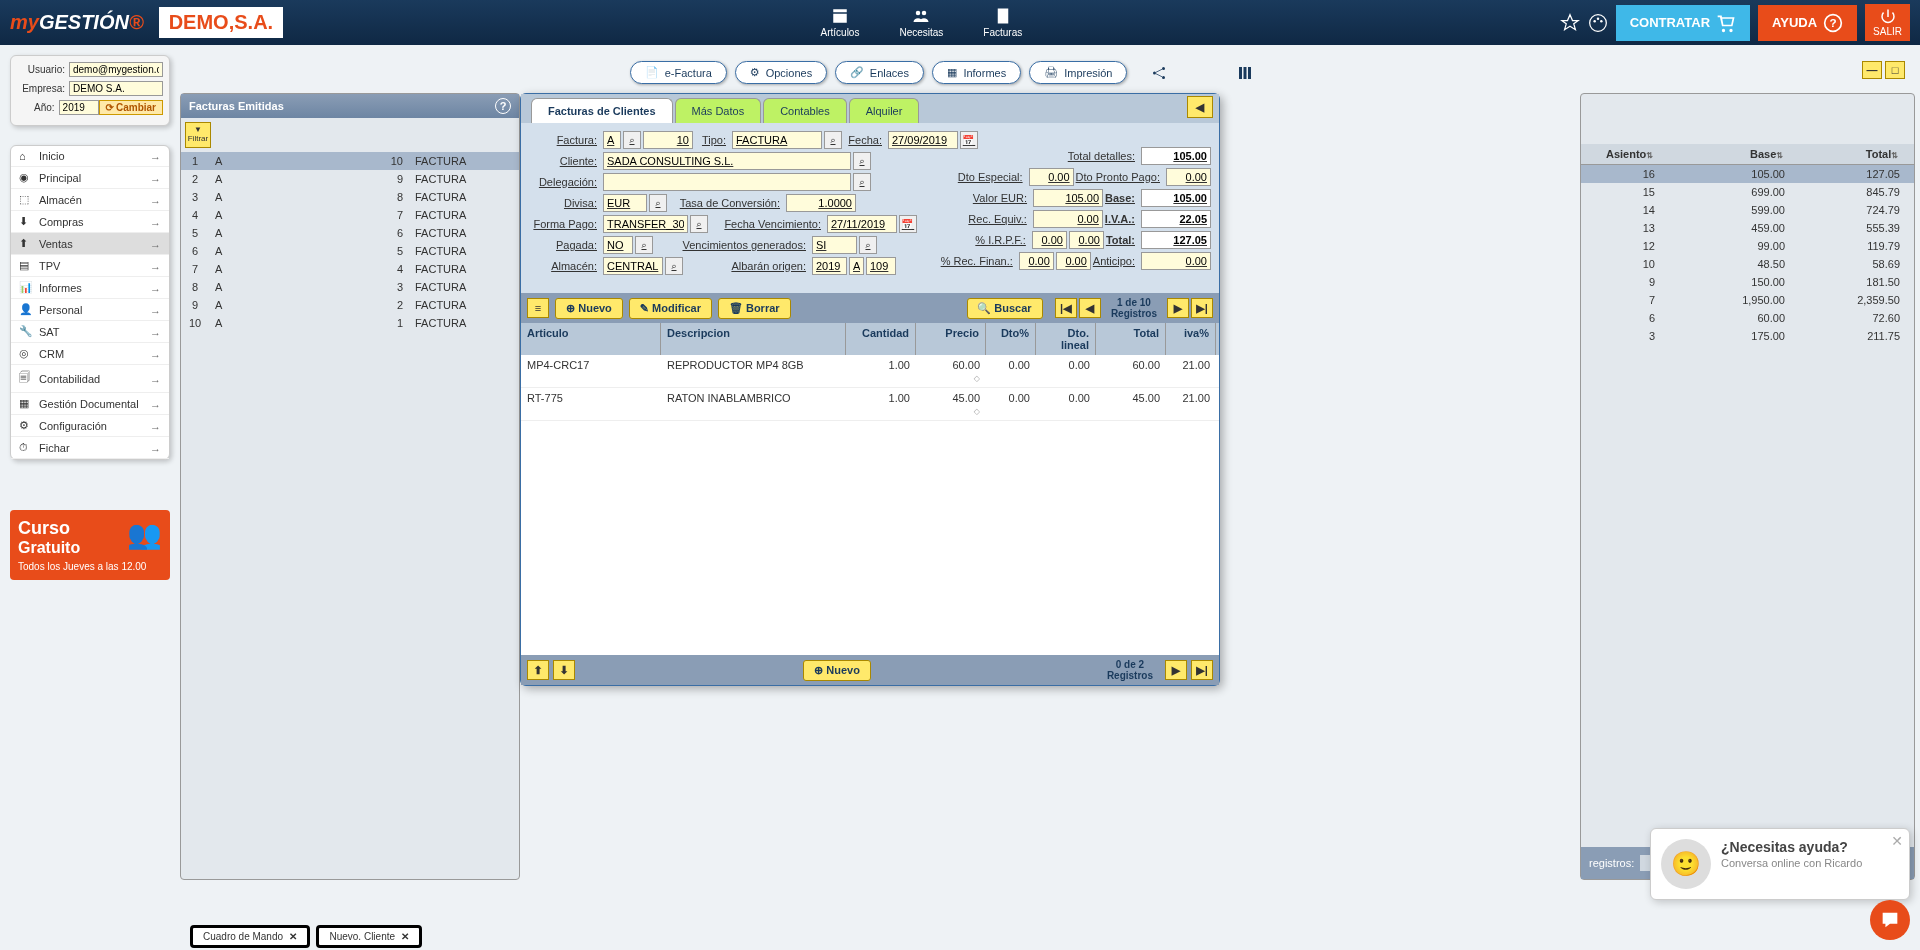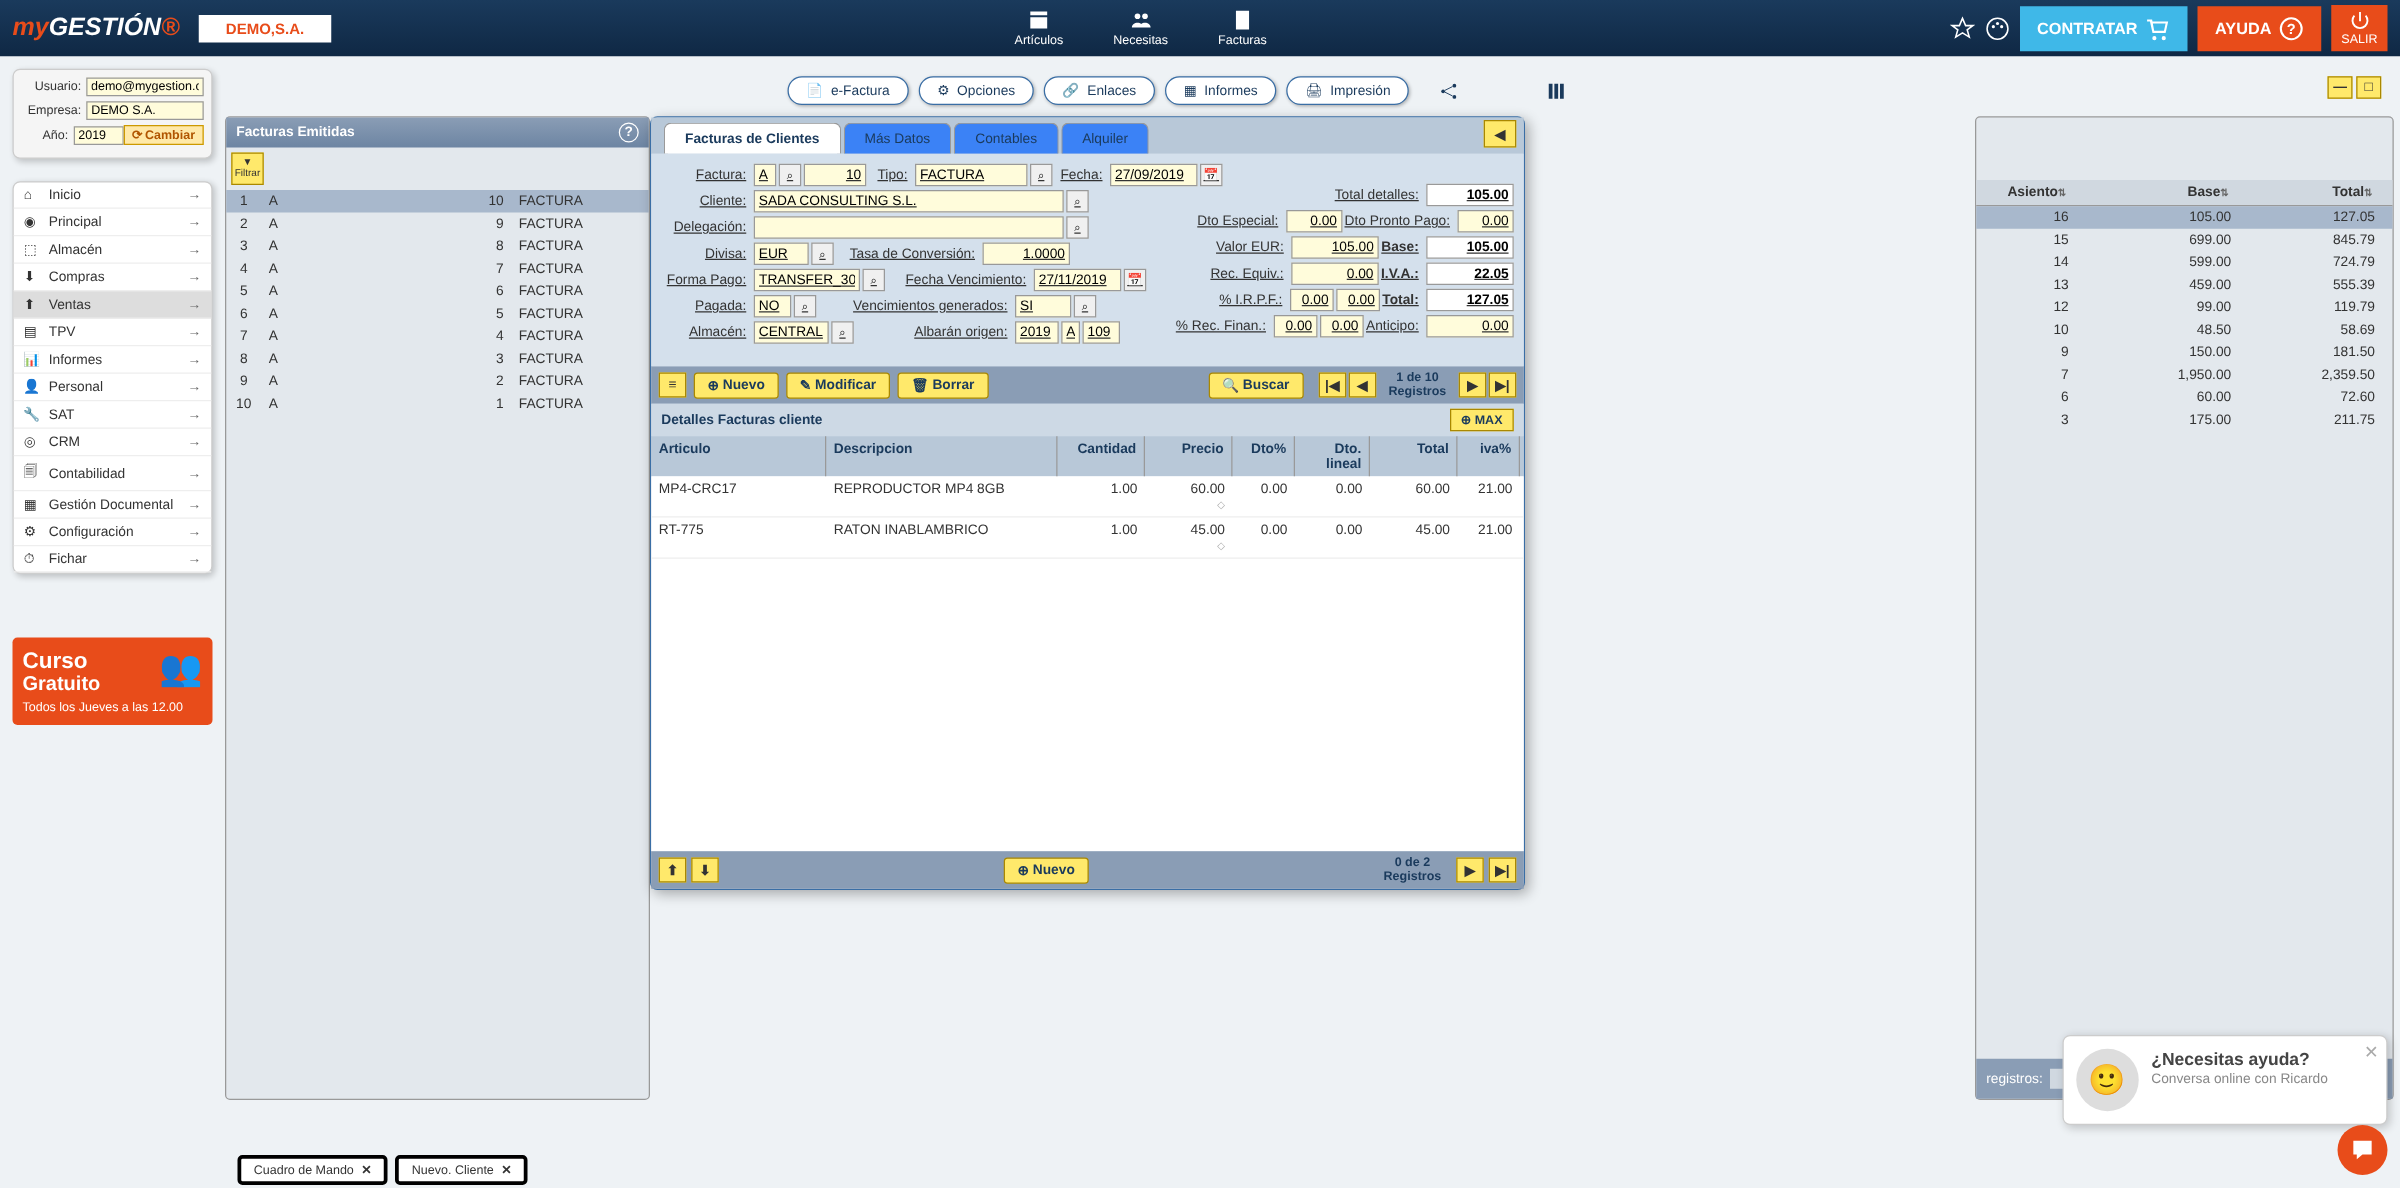--- a/index.html
+++ b/index.html
@@ -3,21 +3,21 @@
 <meta charset="utf-8">
 <style>
 * { margin: 0; padding: 0; box-sizing: border-box; font-family: Arial, sans-serif; }
 body { background: #eef2f5; font-size: 11px; color: #333; overflow: hidden; width: 1920px; height: 950px; }
 
 
 .topbar { background: linear-gradient(#1a3a5c, #0f2844); height: 45px; display: flex; align-items: center; padding: 0 10px; color: #fff; }
 .logo { font-style: italic; font-size: 20px; font-weight: bold; }
 .logo .my { color: #e84c1a; margin-top: 40px; }
 .logo .gestion { color: #fff; }
-.demo-badge { background: #fff; color: #e84c1a; font-weight: bold; padding: 4px 22px; margin-left: 15px; font-size: 12px; }
+.demo-badge { background: #fff; color: #e84c1a; font-weight: bold; padding: 4px 10px; margin-left: 15px; font-size: 20px; }
 .top-icons { display: flex; gap: 40px; margin: 0 auto; }
 .top-icon-item { text-align: center; color: #fff; font-size: 10px; cursor: pointer; }
 .top-icon-item svg { width: 18px; height: 18px; fill: #fff; display: block; margin: 0 auto 2px; }
 .top-right { display: flex; align-items: center; gap: 8px; }
 .top-right svg { width: 20px; height: 20px; fill: #fff; cursor: pointer; }
 .btn-contratar { background: #3fb8e8; color: #fff; padding: 8px 14px; font-weight: bold; font-size: 13px; display: flex; align-items: center; gap: 6px; cursor: pointer; }
 .btn-ayuda { background: #e84c1a; color: #fff; padding: 8px 14px; font-weight: bold; font-size: 13px; display: flex; align-items: center; gap: 6px; cursor: pointer; }
 .btn-salir { background: #e84c1a; color: #fff; padding: 4px 8px; text-align: center; font-size: 10px; cursor: pointer; }
 .btn-salir svg { width: 18px; height: 18px; fill: #fff; display: block; margin: 0 auto; }
 
@@ -74,21 +74,21 @@
 .rcol-base { width: 130px; text-align: right; padding-right: 8px; }
 .rcol-total { width: 115px; text-align: right; padding-right: 8px; }
 
 
 .right-footer { position: absolute; bottom: 0; left: 0; right: 0; background: #8a9db5; color: #fff; padding: 4px 8px; display: flex; align-items: center; font-size: 11px; }
 .right-footer .val { background: #d0d8e0; color: #333; padding: 2px 12px; margin-left: 6px; text-align: right; min-width: 90px; }
 
 
 .form-panel { position: absolute; top: 38px; left: 340px; width: 700px; background: #d4e0ec; border: 1px solid #3a6ea5; border-radius: 6px; box-shadow: 3px 3px 10px rgba(0,0,0,0.3); }
 .form-tabs { display: flex; background: #b8c8d8; padding-top: 4px; padding-left: 10px; position: relative; }
-.form-tab { padding: 6px 16px; background: #3b82f6; border: 1px solid #999; border-bottom: none; border-radius: 6px 6px 0 0; margin-right: 2px; cursor: pointer; font-size: 11px; color: #1a3a5c; }
+.form-tab { padding: 6px 16px; background: #bef264; border: 1px solid #999; border-bottom: none; border-radius: 6px 6px 0 0; margin-right: 2px; cursor: pointer; font-size: 11px; color: #1a3a5c; }
 .form-tab.active { background: #fff; font-weight: bold; }
 .back-btn { position: absolute; right: 6px; top: 2px; width: 26px; height: 22px; background: #ffe96b; border: 1px solid #aa8800; cursor: pointer; display: flex; align-items: center; justify-content: center; font-weight: bold; }
 
 .form-body { background: #d4e0ec; padding: 8px 10px; }
 .fld-label { text-align: right; padding-right: 4px; font-size: 11px; }
 .fld-input { border: 1px solid #999; background: #fffcdb; padding: 1px 3px; font-size: 11px; height: 18px; }
 .fld-input.blue { background: #fff; color: #000; text-align: right; font-weight: bold; }
 .lookup-btn { width: 18px; height: 18px; background: #f0f0f0; border: 1px solid #999; cursor: pointer; font-size: 9px; }
 .cal-btn { width: 18px; height: 18px; background: #f0f0f0; border: 1px solid #999; cursor: pointer; font-size: 10px; }
 
@@ -592,24 +592,20 @@
       <div class="nav-btns">
         <div class="nav-sq">|◀</div>
         <div class="nav-sq">◀</div>
         <div class="rec-count" style="white-space:pre-line">1 de 10
 Registros</div>
         <div class="nav-sq">▶</div>
         <div class="nav-sq">▶|</div>
       </div>
     </div>
 
-    <div class="details-header">
-      <span>Detalles Facturas cliente</span>
-      <div class="max-btn">⊕ <span>MAX</span></div>
-    </div>
     <div class="det-head">
       <div class="dcol-art">Articulo</div>
       <div class="dcol-desc">Descripcion</div>
       <div class="dcol-cant">Cantidad</div>
       <div class="dcol-precio">Precio</div>
       <div class="dcol-dto">Dto%</div>
       <div class="dcol-dtol">Dto. lineal</div>
       <div class="dcol-total">Total</div>
       <div class="dcol-iva">iva%</div>
     </div>

